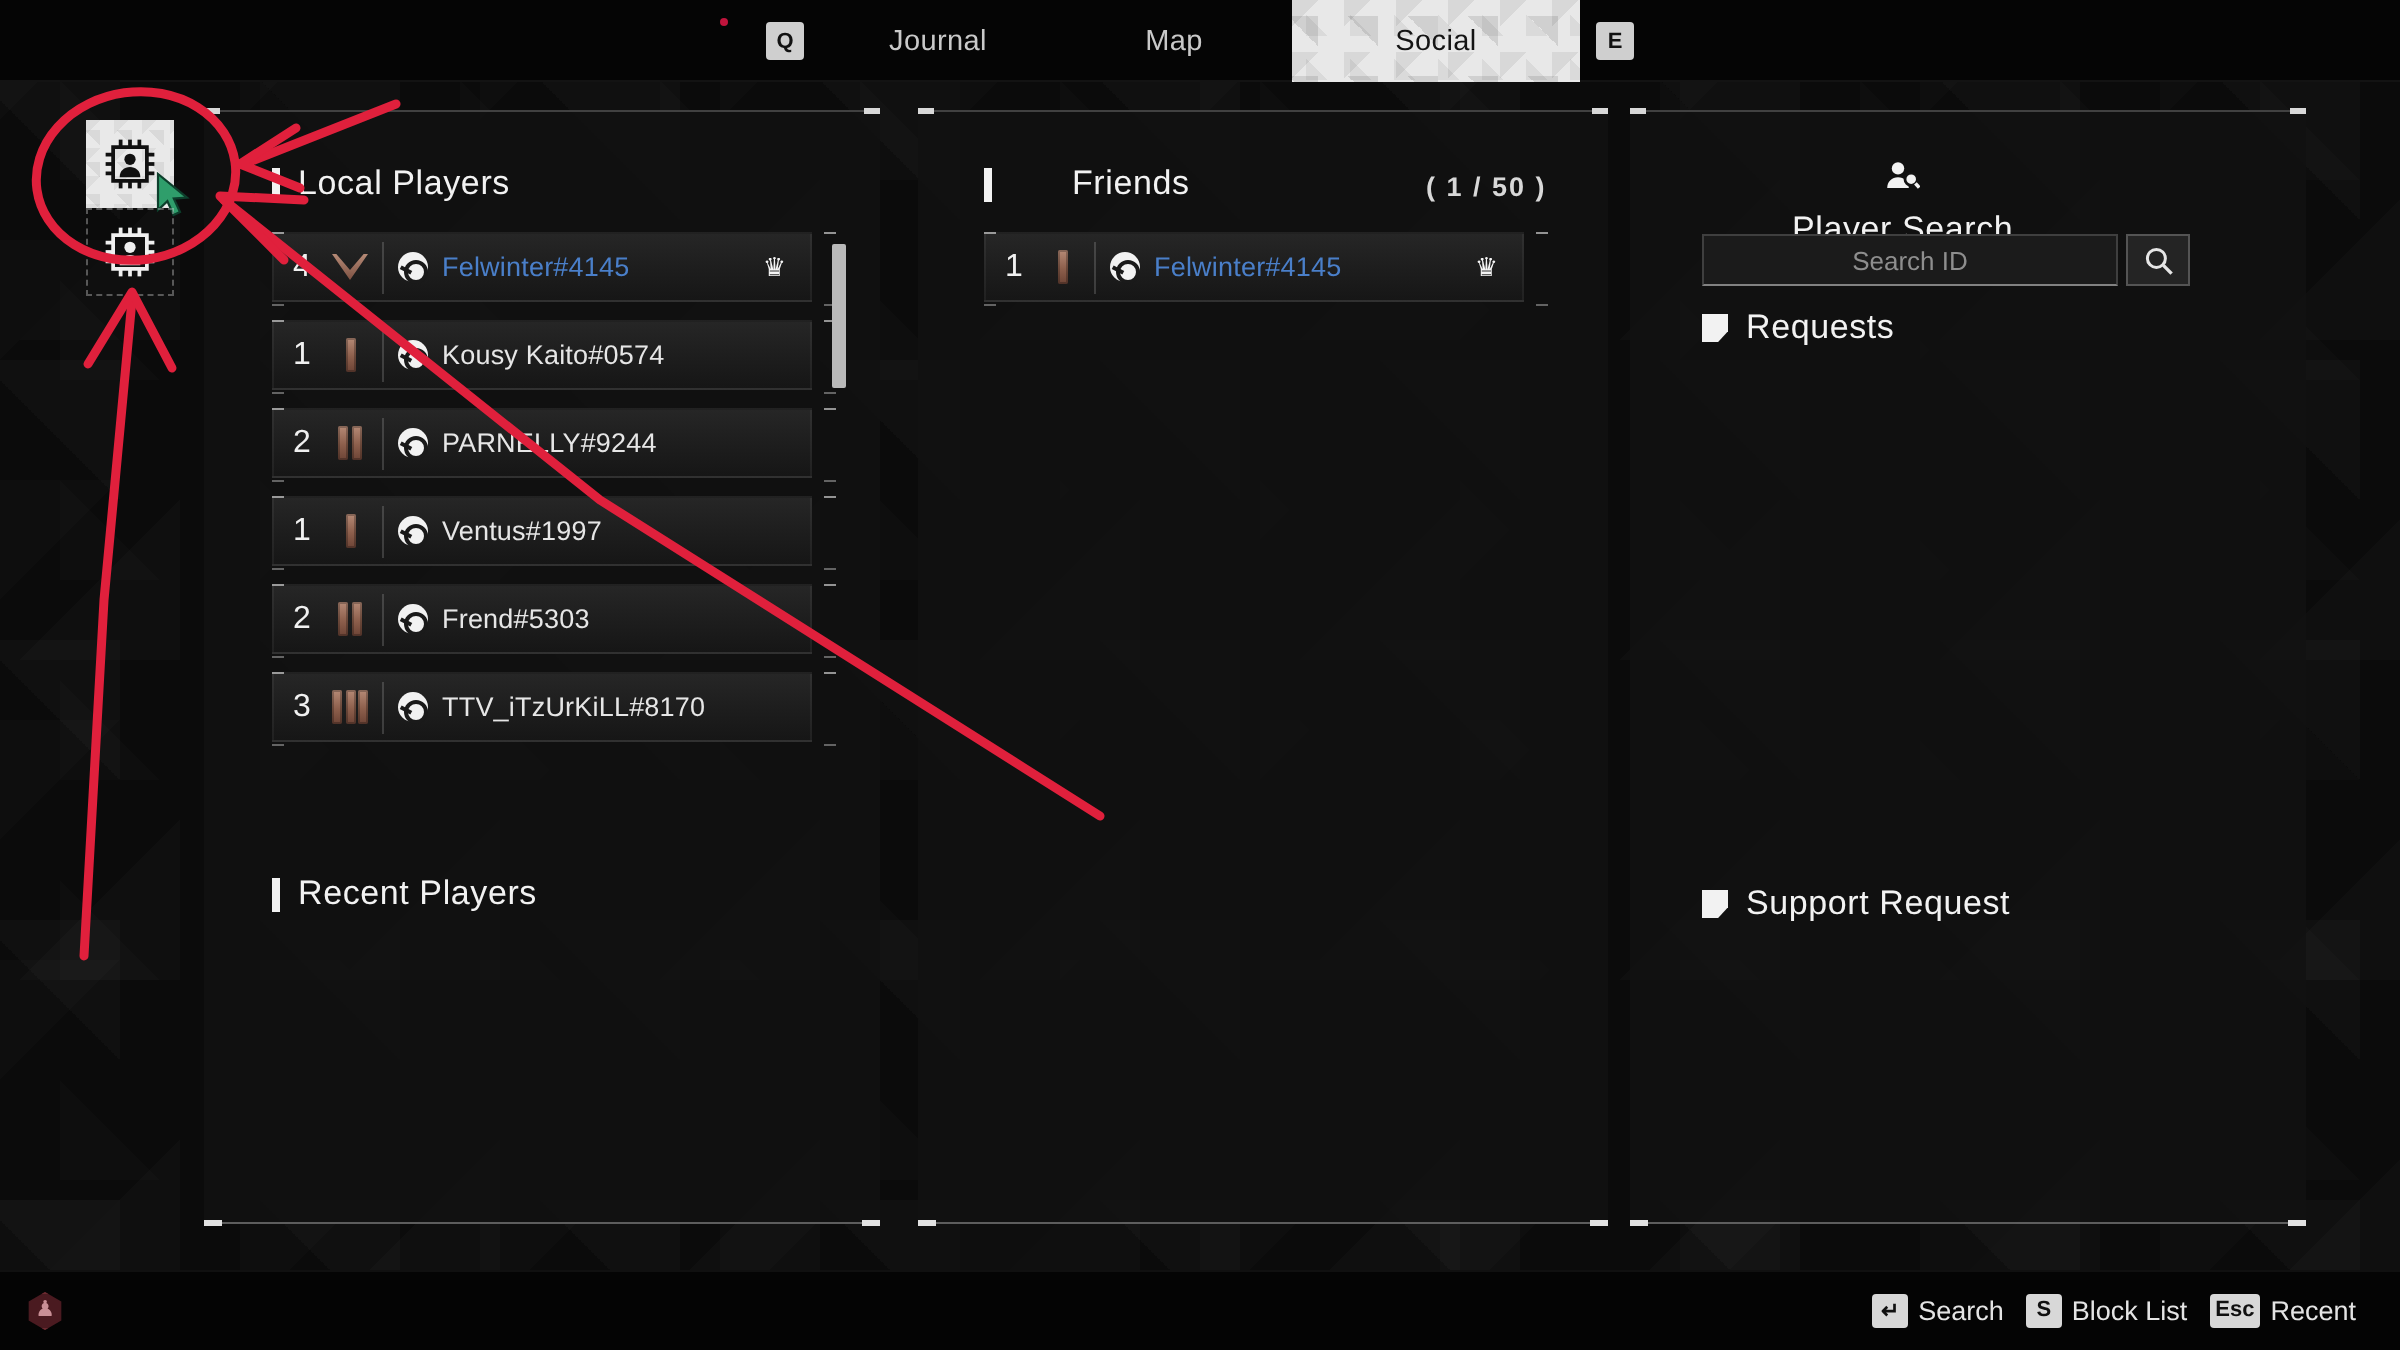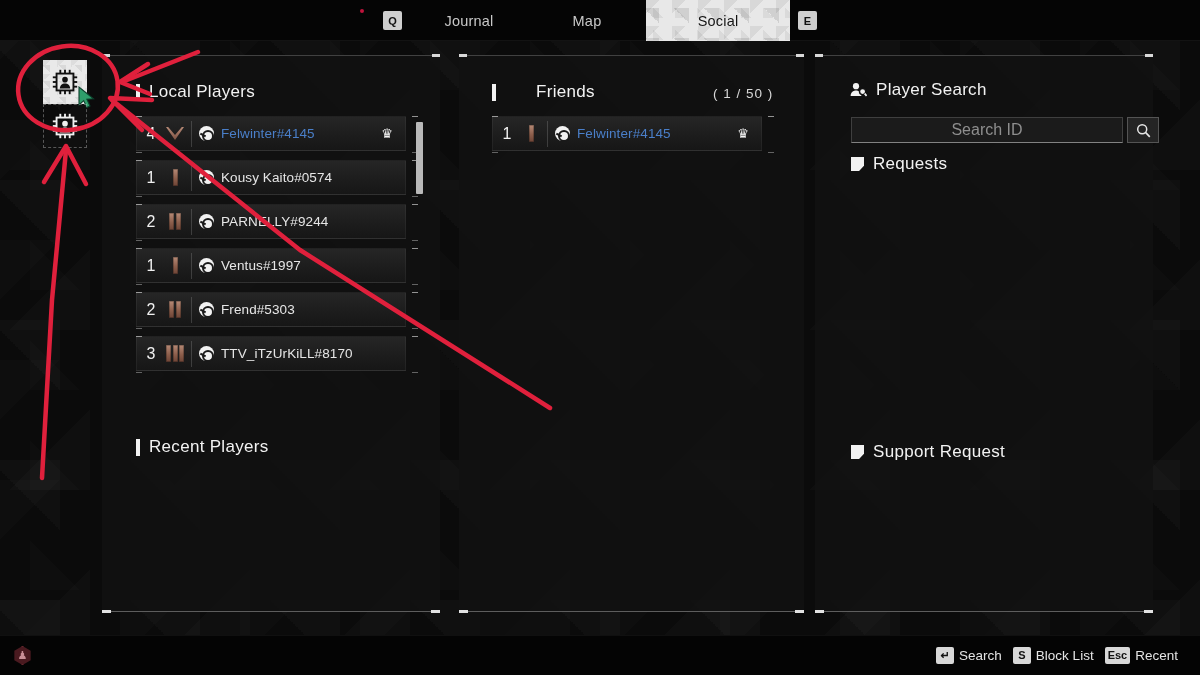--- a/index.html
+++ b/index.html
@@ -86,21 +86,21 @@
   .panel-topline::after  { right:0; }
 
   
   .section-head {
     display: flex; align-items: center; gap: 9px;
     color: #f2f2f2; font-size: 17px; letter-spacing: .3px;
   }
   .head-bar {
     width: 4px; height: 17px; background: #f2f2f2; flex: 0 0 auto;
   }
-  .count { color: #d8d8d8; font-size: 13.5px; letter-spacing: 1px; }
+  .count { color: #d8d8d8; font-size: 13.5px; letter-spacing: 1px; font-weight: bold; }
 
   
   .rowlist { position: absolute; }
   .prow {
     position: relative;
     height: 35px; width: 270px;
     background: linear-gradient(180deg,#262626 0%,#1d1d1d 55%,#161616 100%);
     display: flex; align-items: center;
     margin-bottom: 9px;
     border: 1px solid rgba(255,255,255,0.05);
@@ -156,25 +156,25 @@
 
   
   .scrollbar {
     position: absolute; width: 7px; border-radius: 1px;
     background: #b9b9b9;
   }
 
   
   .searchrow { position: absolute; display: flex; align-items: stretch; }
   .searchbox {
-    width: 272px; height: 26px;
+    width: 208px; height: 26px;
     background: #1b1b1b;
     border: 1px solid rgba(255,255,255,0.16);
     border-bottom-color: rgba(255,255,255,0.45);
-    color: #8e8e8e; font-size: 16px;
+    color: #8e8e8e; font-size: 13px;
     display:flex; align-items:center; justify-content:center;
     font-family:"Liberation Sans", sans-serif;
   }
   .searchbtn {
     width: 32px; height: 26px; margin-left: 4px;
     background: #242424;
     border: 1px solid rgba(255,255,255,0.22);
     display:flex; align-items:center; justify-content:center;
   }
   .empty-msg {
@@ -358,21 +358,21 @@
         <div class="steam"></div>
         <span class="pname blue">Felwinter#4145</span>
         <span class="crown">♛</span>
       </div>
     </div>
 
   <div class="panel" style="left:815px; top:55px; width:338px; height:557px;"></div>
   <div class="panel-topline" style="left:815px; top:55px;  width:338px;"></div>
   <div class="panel-underline" style="left:815px; top:611px; width:338px;"></div>
 
-  <div class="section-head" style="position:absolute; left:850px; top:80px;">
+  <div class="section-head" style="position:absolute; left:896px; top:80px;flex-direction:column;">
     <svg width="17" height="16" viewBox="0 0 17 16">
       <circle cx="6" cy="4.2" r="3.1" fill="#f2f2f2"></circle>
       <path d="M0.6 14c0-3.3 2.4-5.4 5.4-5.4s5.4 2.1 5.4 5.4z" fill="#f2f2f2"></path>
       <circle cx="12.6" cy="9.6" r="3.1" fill="#f2f2f2" stroke="#121212" stroke-width="1.4"></circle>
       <line x1="14.7" y1="11.7" x2="16.6" y2="13.8" stroke="#f2f2f2" stroke-width="1.8"></line>
     </svg>
     <span>Player Search</span>
   </div>
 
   <div class="searchrow" style="left:851px; top:117px;">

